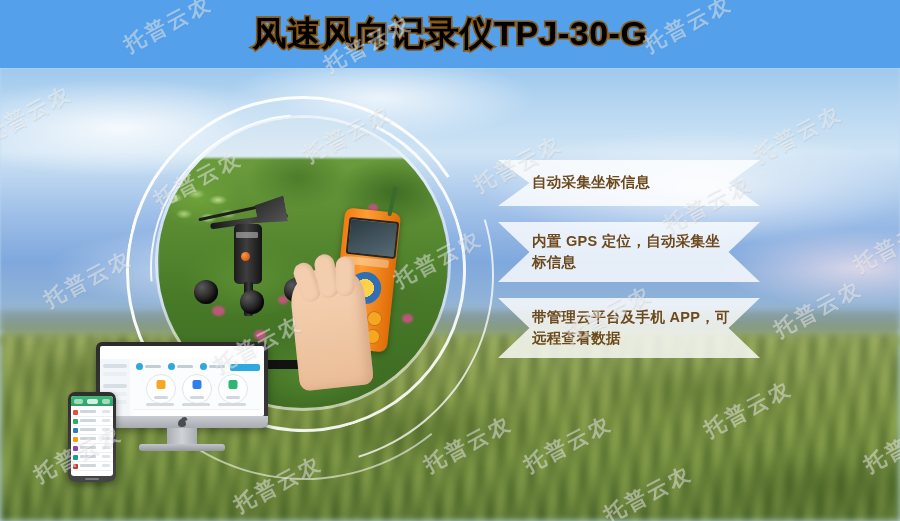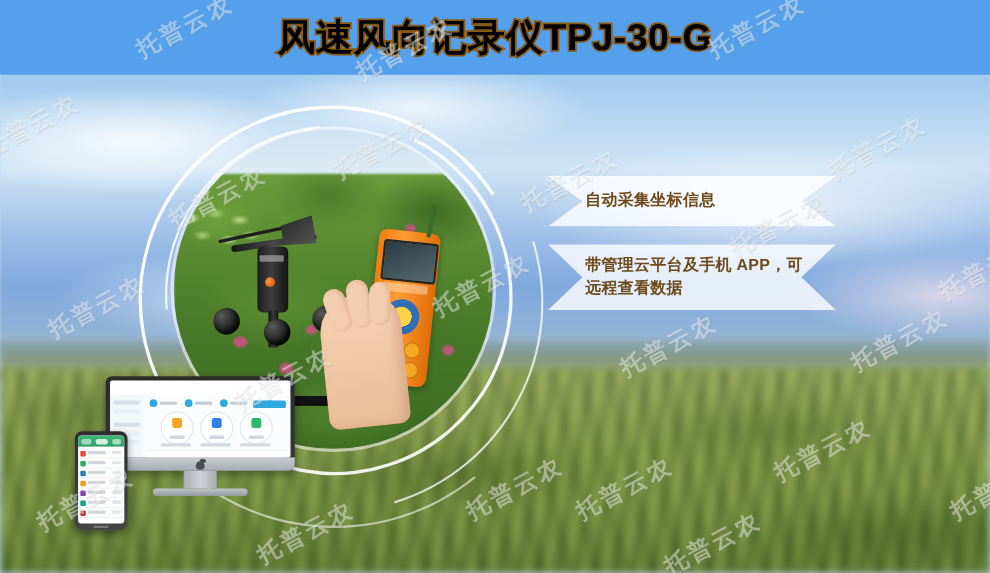--- a/index.html
+++ b/index.html
@@ -354,20 +354,23 @@
     </div>
   </div>
 
   <div class="callouts">
 
     <div class="callout">
       <span class="callout-text">自动采集坐标信息</span>
     </div>
 
 
+    <div class="callout">
+      <span class="callout-text">内置 GPS 定位，自动采集坐标信息</span>
+    </div>
 
     <div class="callout">
       <span class="callout-text">带管理云平台及手机 APP，可远程查看数据</span>
     </div>
 
   </div>
 
   <div class="devices">
 
     <div class="monitor">

